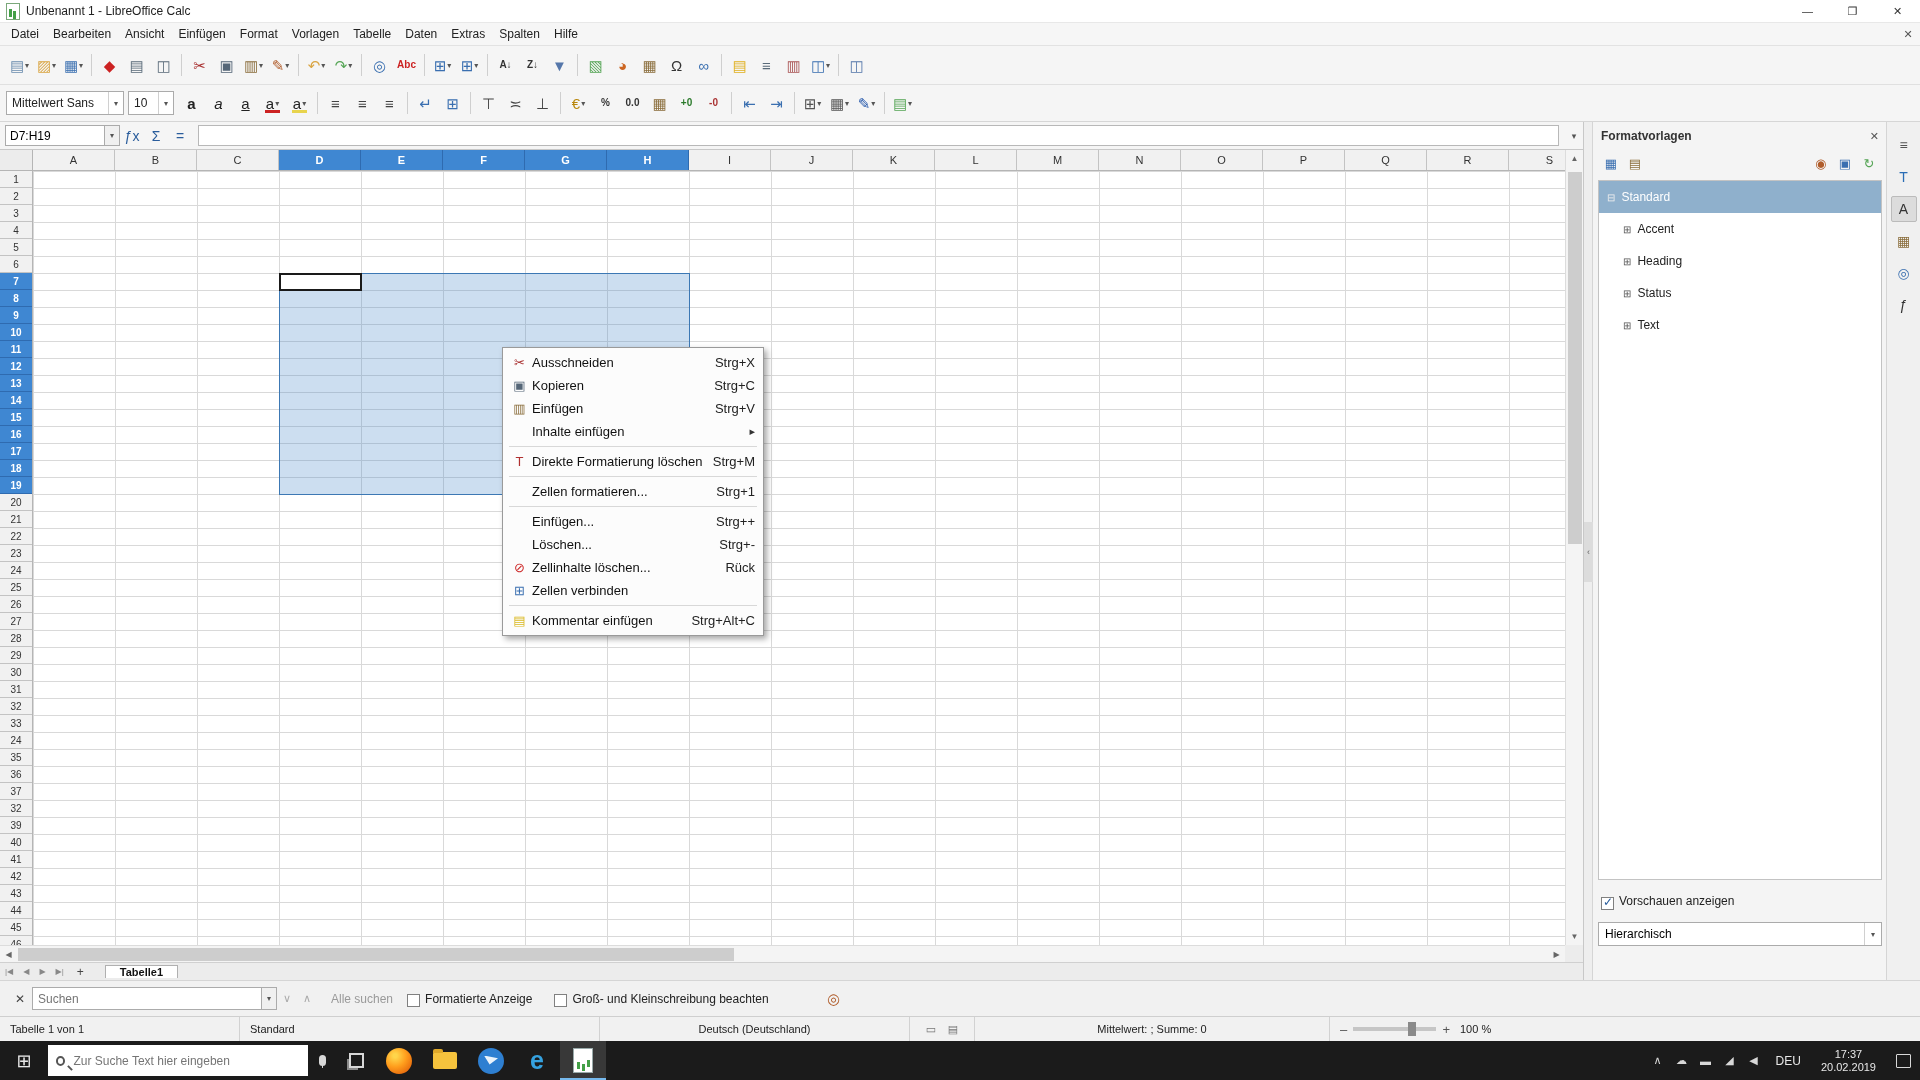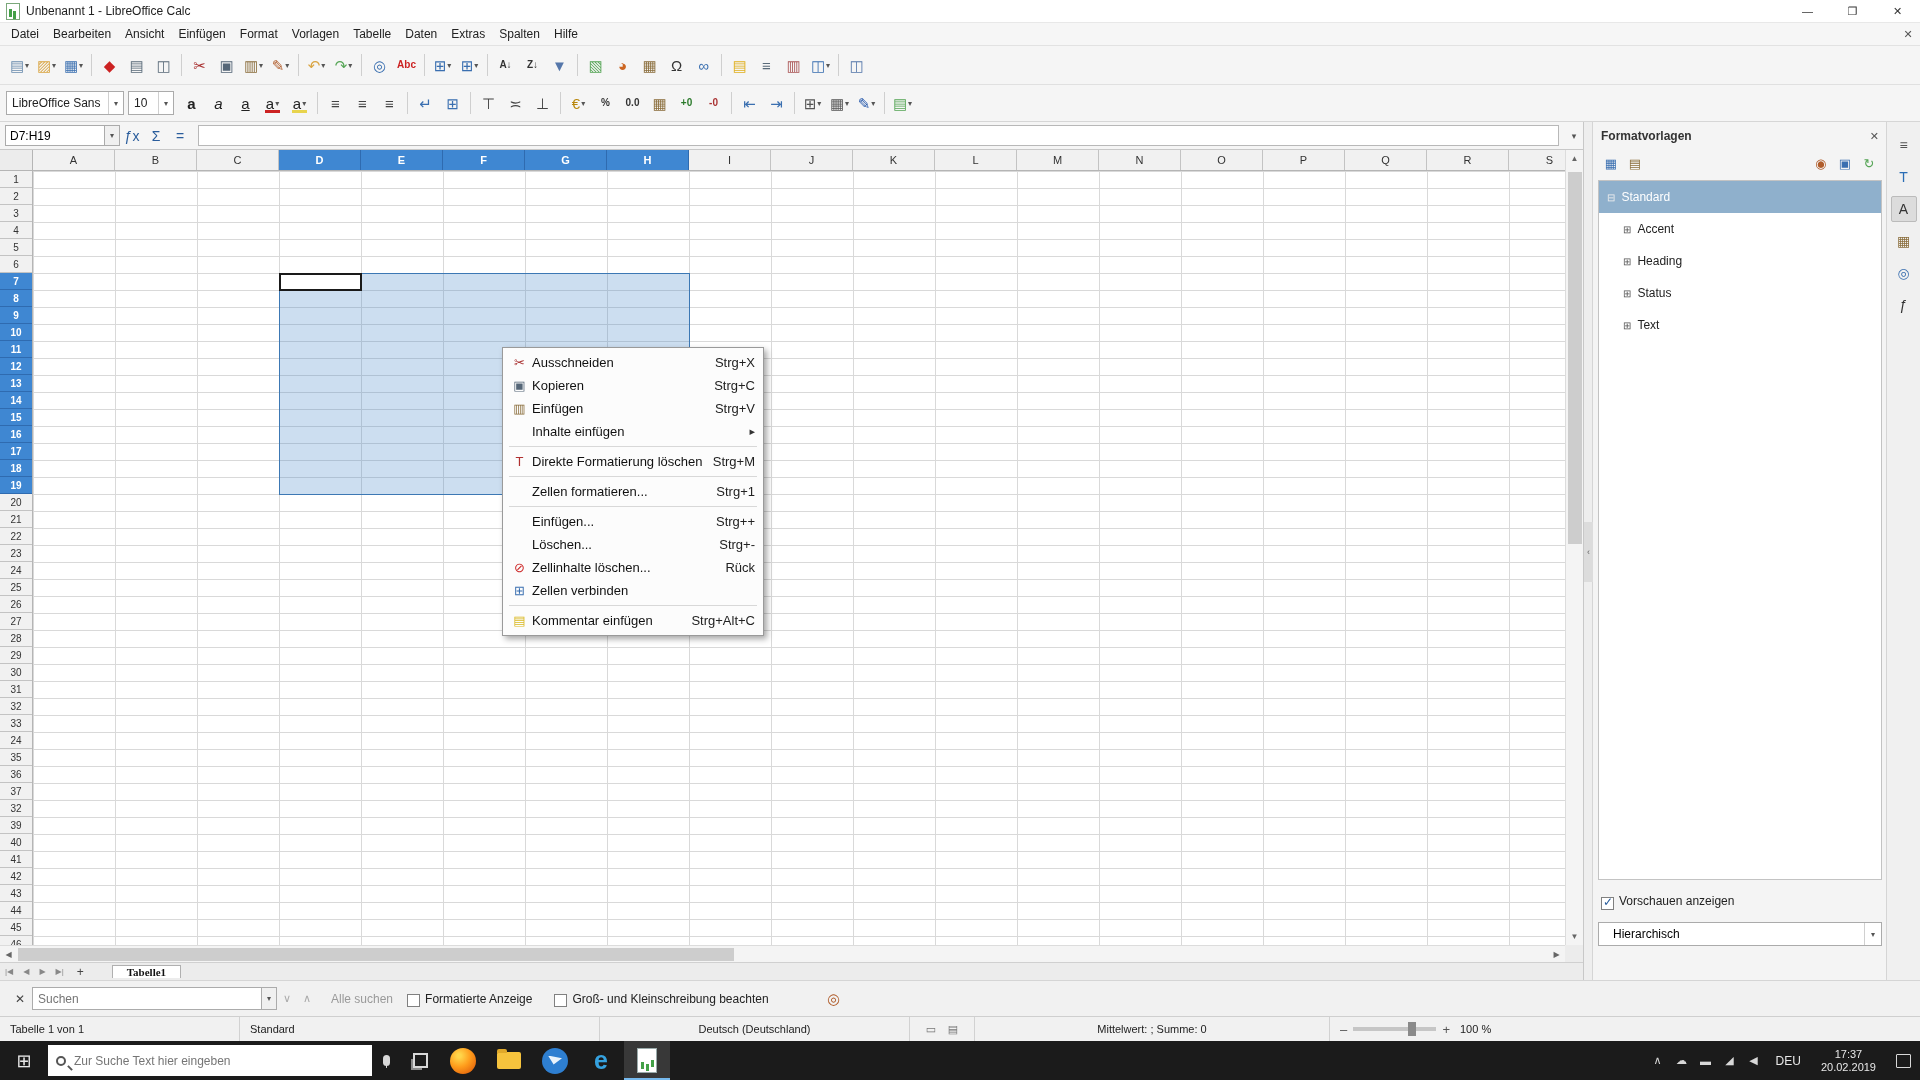--- a/index.html
+++ b/index.html
@@ -62,21 +62,21 @@
   .v-arrow.bottom { position:absolute; bottom:0; width:100%; }
   .hscroll { top:945px; height:17px; width:1565px; background:#f4f4f4; border-top:1px solid #dcdcdc; }
   .h-arrow { position:absolute; top:0; width:17px; height:17px; display:flex; align-items:center; justify-content:center; font-size:8px; color:#666; }
   .h-thumb { position:absolute; left:18px; top:2px; width:716px; height:13px; background:#cdcdcd; }
   .scroll-corner { position:absolute; left:1565px; top:945px; width:18px; height:17px; background:#ececec; }
 
   
   .tabsrow { top:962px; height:18px; width:1583px; background:#ececec; display:flex; align-items:center; border-top:1px solid #d0d0d0; }
   .tab-nav { font-size:8px; color:#888; padding:0 5px; }
   .tab-add { font-size:12px; color:#444; padding:0 8px; }
-  .sheet-tab { height:100%; background:#fff; border:1px solid #b0b0b0; border-bottom:none; padding:0 14px; display:flex; align-items:center; font-size:11px; font-weight:bold; color:#111; margin-left:20px;font-family:Liberation Serif, serif; }
+  .sheet-tab { height:100%; background:#fff; border:1px solid #b0b0b0; border-bottom:none; padding:0 14px; display:flex; align-items:center; font-size:11px; font-weight:bold; color:#111; margin-left:13px; }
 
   
   .findbar { top:980px; height:36px; background:#f1f1f1; border-top:1px solid #d5d5d5; display:flex; align-items:center; }
   .fnd-close { width:24px; text-align:center; font-size:12px; color:#444; margin-left:8px; }
   .fnd-input { width:230px; height:23px; border:1px solid #ababab; background:#fff; font-size:12px; padding:0 5px; }
   .fnd-dd { width:15px; height:23px; border:1px solid #ababab; border-left:none; background:#f0f0f0; font-size:8px; color:#555; display:flex; align-items:center; justify-content:center; }
   .fnd-arrow { width:20px; text-align:center; font-size:11px; color:#aaa; }
   .fnd-label { font-size:12px; color:#9a9a9a; margin:0 14px; }
   .chk { width:13px; height:13px; border:1px solid #808080; background:#fff; display:inline-block; margin-right:5px; position:relative; top:2px; }
   .chk.checked::after { content:"✓"; position:absolute; left:1px; top:-3px; font-size:12px; color:#2a5d9c; }
@@ -101,39 +101,39 @@
   .sb-tools { height:26px; display:flex; align-items:center; padding:0 6px; }
   .sb-tool { width:24px; height:22px; display:flex; align-items:center; justify-content:center; font-size:13px; }
   .sb-tools .right { margin-left:auto; display:flex; }
   .sb-list { position:absolute; left:5px; top:58px; right:5px; height:700px; background:#fff; border:1px solid #c3c3c3; overflow:hidden; }
   .tree-row { height:32px; display:flex; align-items:center; font-size:12px; color:#222; }
   .tree-row.sel { background:#8fb0cc; color:#fff; }
   .tree-exp { font-size:10px; color:#555; margin-right:6px; }
   .tree-row.sel .tree-exp { color:#eee; }
   .sb-preview-row { position:absolute; left:8px; top:772px; display:flex; align-items:center; }
   .sb-preview-row .lbl { font-size:12px; color:#222; }
-  .sb-combo { position:absolute; left:5px; top:800px; right:5px; height:24px; border:1px solid #ababab; background:#fff; display:flex; align-items:center; font-size:12px; padding-left:14px; }
+  .sb-combo { position:absolute; left:5px; top:800px; right:5px; height:24px; border:1px solid #ababab; background:#fff; display:flex; align-items:center; font-size:12px; padding-left:6px; }
   .sb-combo .dd { margin-left:auto; width:17px; height:100%; border-left:1px solid #d0d0d0; display:flex; align-items:center; justify-content:center; font-size:8px; color:#555; }
   .sb-strip { position:absolute; right:0; top:0; width:34px; height:100%; background:#f0f0f0; border-left:1px solid #d5d5d5; display:flex; flex-direction:column; align-items:center; padding-top:10px; }
   .strip-btn { width:26px; height:26px; display:flex; align-items:center; justify-content:center; font-size:14px; margin-bottom:6px; border-radius:2px; }
   .strip-btn.active { background:#dcdcdc; border:1px solid #bbb; }
 
   
   .ctxmenu { position:absolute; left:502px; top:347px; width:262px; background:#fcfcfc; border:1px solid #9a9a9a; box-shadow:3px 3px 6px rgba(0,0,0,0.35); padding:3px 0; z-index:60; }
   .cm-item { height:23px; display:flex; align-items:center; padding:0 8px 0 4px; }
   .cm-icon { width:25px; text-align:center; font-size:13px; }
   .cm-label { font-size:13px; color:#111; }
   .cm-shortcut { margin-left:auto; font-size:13px; color:#222; }
   .cm-sub { margin-left:auto; font-size:11px; color:#333; }
   .cm-sep { height:1px; background:#d8d8d8; margin:3px 6px; }
 
   
   .taskbar { top:1041px; height:39px; background:#1b1b1b; display:flex; align-items:center; }
   .start { width:48px; height:100%; display:flex; align-items:center; justify-content:center; color:#e8e8e8; font-size:18px; }
-  .tb-search { width:324px; height:31px; background:#fff; display:flex; align-items:center; padding-left:8px; }
+  .tb-search { width:260px; height:31px; background:#fff; display:flex; align-items:center; padding-left:8px; }
   .lens { width:10px; height:10px; border:2px solid #555; border-radius:50%; position:relative; margin-right:8px; }
   .lens::after { content:""; position:absolute; left:9px; top:9px; width:6px; height:2px; background:#555; transform:rotate(45deg); }
   .tb-search input { border:none; outline:none; font-size:12px; width:260px; font-family:"Liberation Sans",sans-serif; }
   .mic { width:28px; height:100%; display:flex; align-items:center; justify-content:center; }
   .mic i { display:block; width:7px; height:11px; background:#d8d8d8; border-radius:4px; box-shadow:0 5px 0 -3px #d8d8d8; }
   .taskview { width:40px; height:100%; display:flex; align-items:center; justify-content:center; }
   .tv-box { width:15px; height:15px; border:2px solid #d8d8d8; background:transparent; box-shadow:-4px 4px 0 -2px #8a8a8a; }
   .app { width:46px; height:100%; display:flex; align-items:center; justify-content:center; }
   .app.active { background:#383838; box-shadow:inset 0 -2px 0 #76b9ed; }
   .icn-firefox { width:26px; height:26px; border-radius:50%; background:radial-gradient(circle at 35% 30%, #ffd54a 8%, #ff9d1c 45%, #e3640c 85%); }
@@ -285,21 +285,21 @@
       <span class="tb-dd">▾</span>
     </div>
     <div class="tb-sep"></div>
     <div class="tb-btn">
       <span class="tb-glyph" style="color: rgb(85, 119, 170);">◫</span>
     </div>
   </div>
 
 <div class="band tb2">
   <div class="combo" style="width:118px">
-    <span>LibreOffice Sans</span>
+    <span>Mittelwert Sans</span>
     <span class="dd">▾</span>
   </div>
   <div class="combo" style="width:46px">
     <span>10</span>
     <span class="dd">▾</span>
   </div>
   <div style="display:flex;align-items:center">
       <div class="tb-btn">
         <span class="tb-glyph" style="color: rgb(34, 34, 34); font-weight: bold;">a</span>
       </div>

